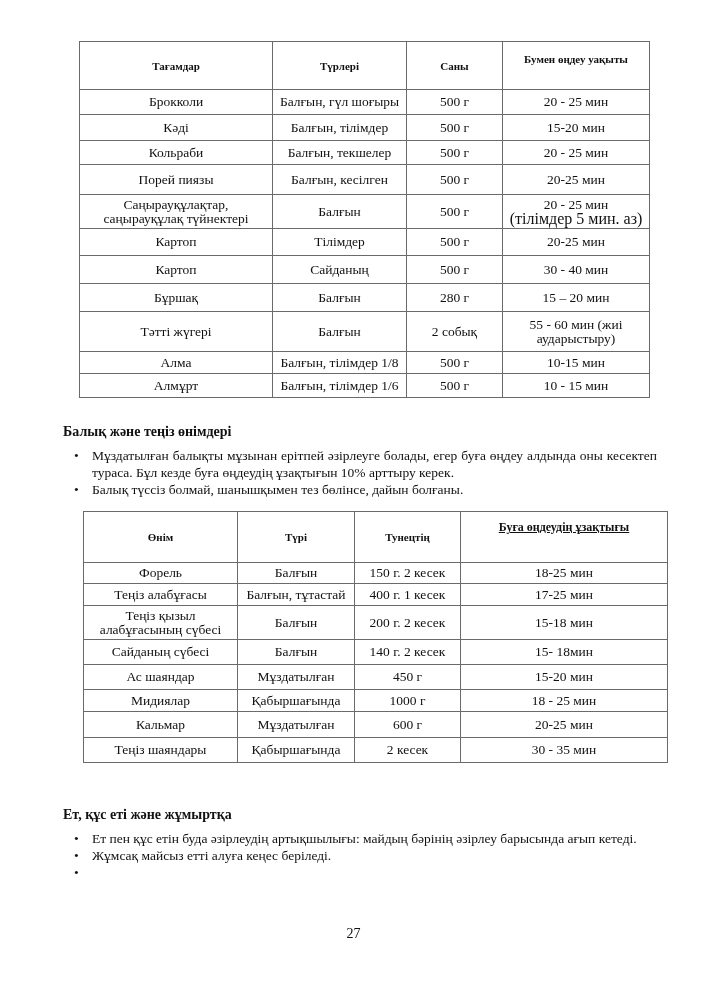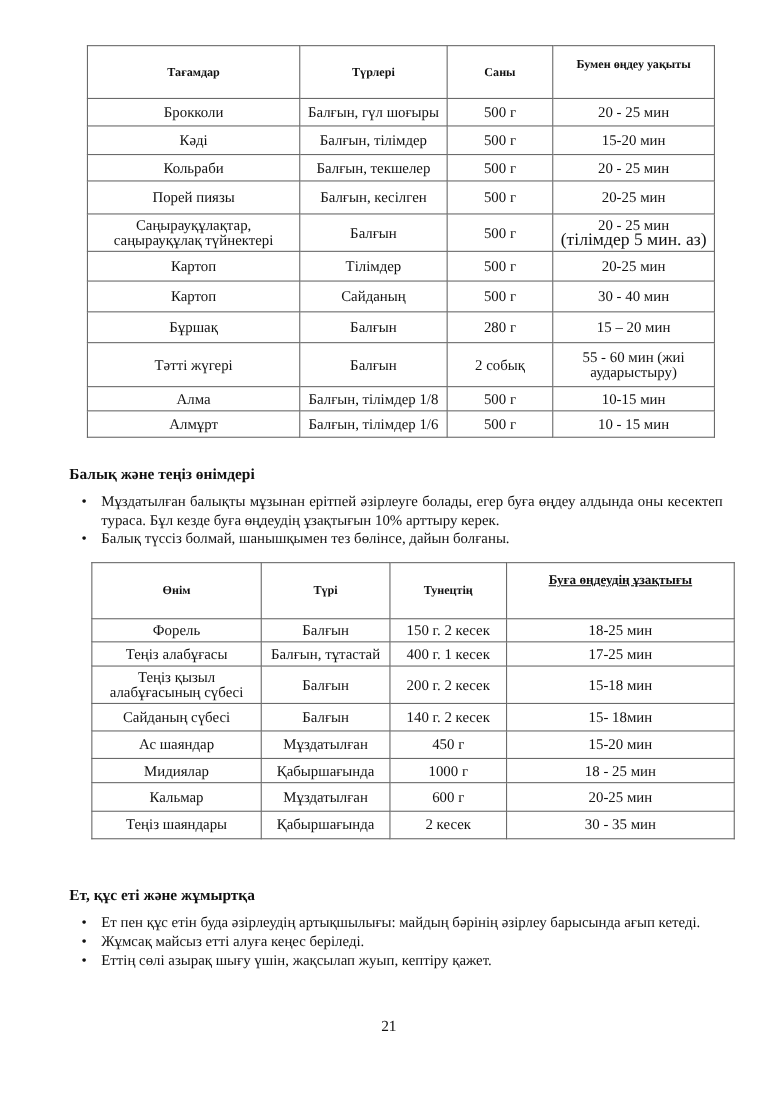--- a/index.html
+++ b/index.html
@@ -178,16 +178,16 @@
         <td>2 кесек</td>
         <td>30 - 35 мин</td>
       </tr>
     </tbody>
 </table>
 
 <p class="heading" style="top:807px">Ет, құс еті және жұмыртқа</p>
 <ul class="bullets" style="top:830px">
   <li><span class="dot">•</span><span>Ет пен құс етін  буда әзірлеудің артықшылығы: майдың бәрінің әзірлеу барысында ағып кетеді.</span></li>
   <li><span class="dot">•</span><span>Жұмсақ майсыз етті  алуға кеңес беріледі.</span></li>
-  <li><span class="dot">•</span><span>Еттің сөлі азырақ шығу үшін, жақсылап жуып, кептіру қажет.</span></li>
+  <li><span class="dot">•</span></li>
 </ul>
 
-<div class="pagenum">21</div>
+<div class="pagenum">27</div>
 
 </body></html>

